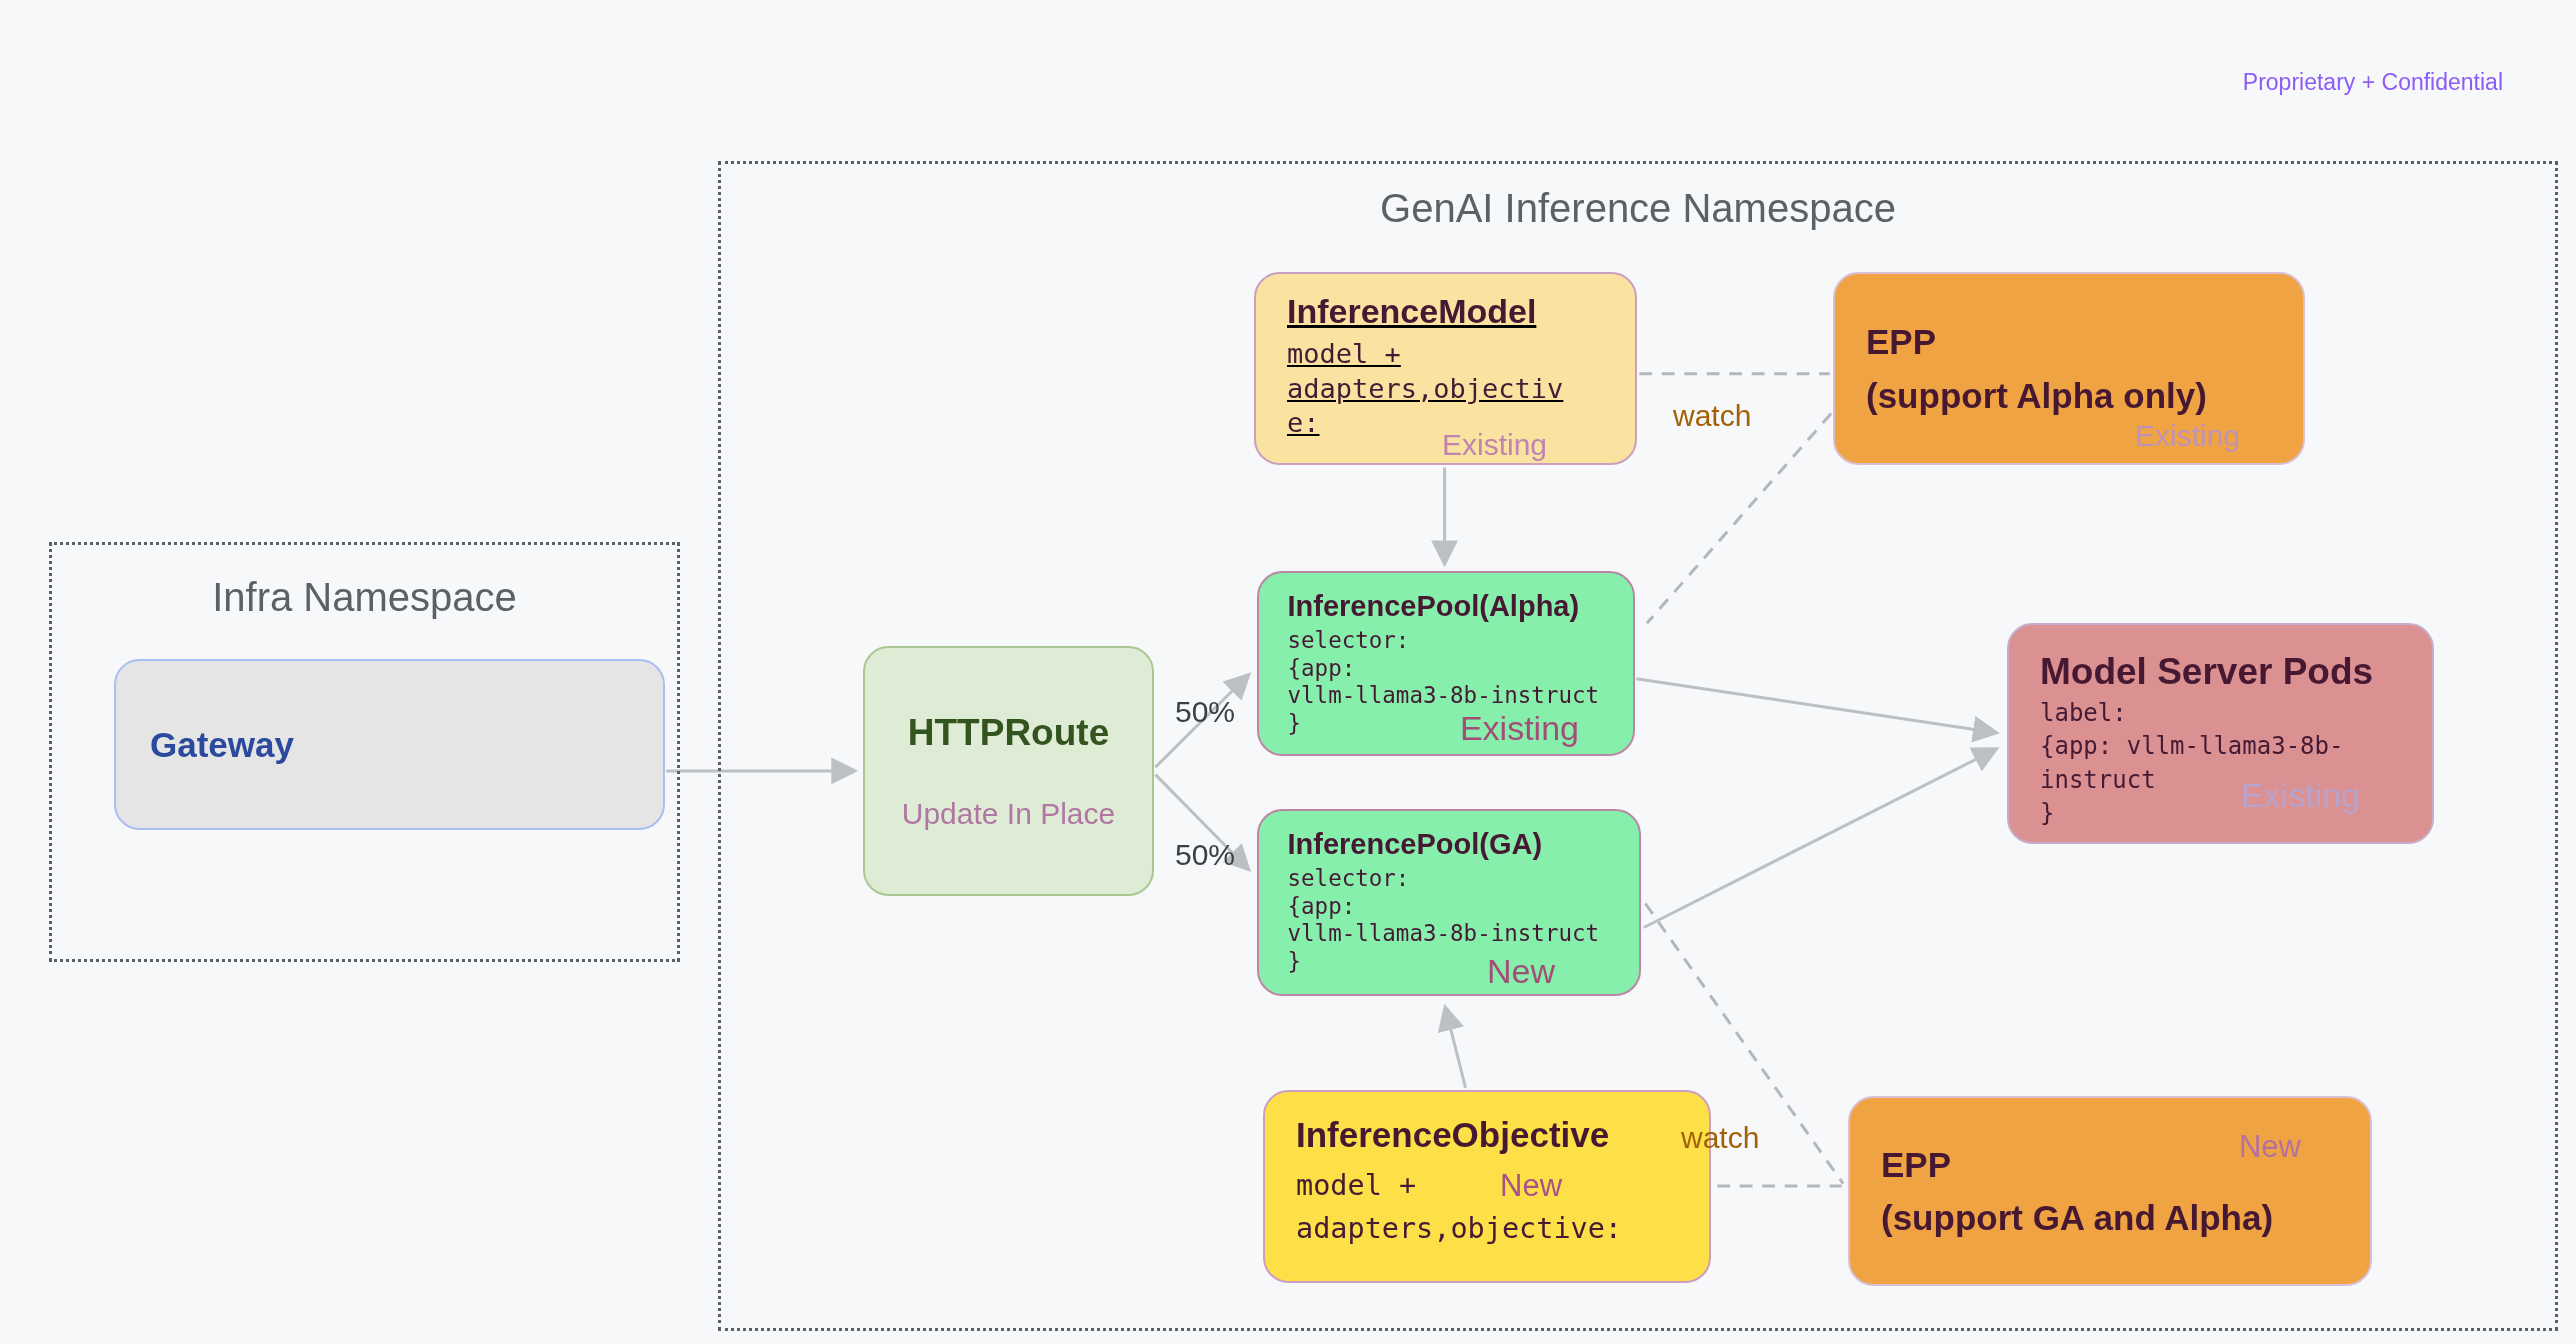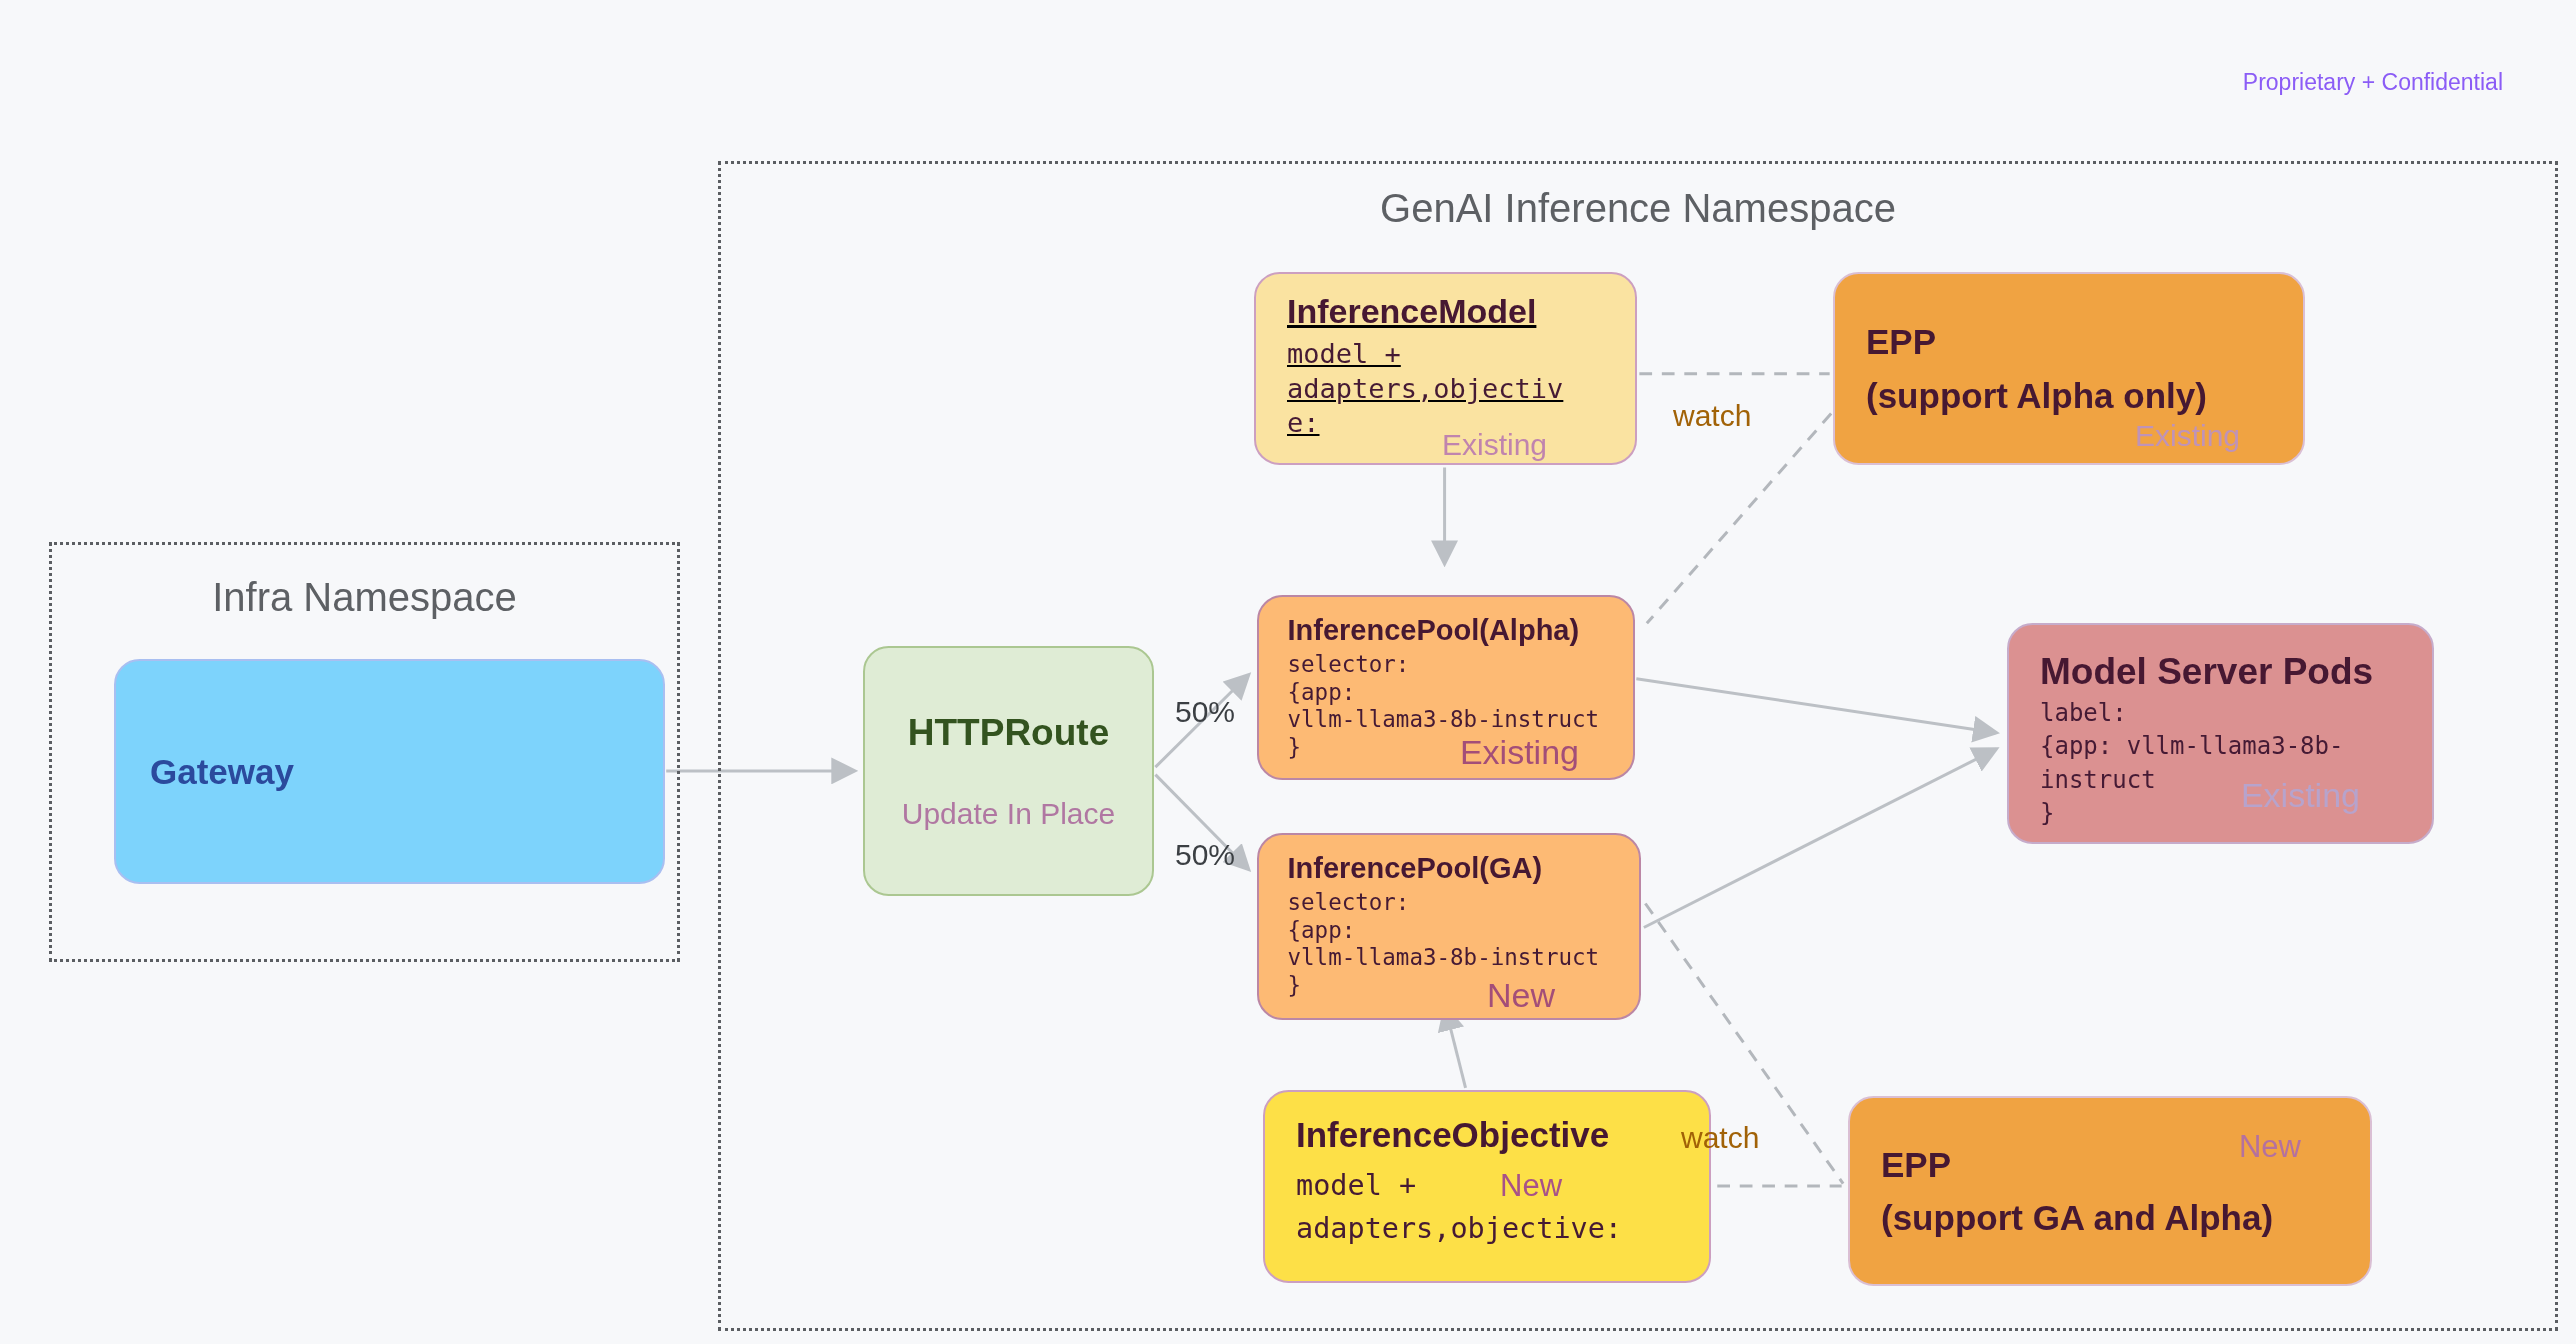--- a/index.html
+++ b/index.html
@@ -17,21 +17,21 @@
   .infra-box{left:49px;top:542px;width:631px;height:420px;}
   .ns-title{font-size:40px;color:#5d6064;text-align:center;}
   .genai-title{left:718px;top:186px;width:1840px;}
   .infra-title{left:49px;top:575px;width:631px;}
   
   .node{position:absolute;box-sizing:border-box;border-radius:25.5px;border:2.2px solid;}
   .node-title{font-weight:bold;color:#461832;}
   .code{font-family:"DejaVu Sans Mono",monospace;color:#451a34;}
   .status{position:absolute;}
   
-  .gateway{left:114px;top:659px;width:551px;height:225px;background:#7dd3fc;border-color:#a9bff1;
+  .gateway{left:114px;top:659px;width:551px;height:171px;background:#e5e5e5;border-color:#a9bff1;
     display:flex;align-items:center;padding-left:34px;}
   .gateway-label{font-size:35px;font-weight:bold;color:#2b4a9d;}
   
   .httproute{left:863px;top:646px;width:291px;height:250px;background:#dfecd5;border-color:#abc791;
     display:flex;flex-direction:column;align-items:center;justify-content:center;gap:43px;}
   .httproute-title{font-size:37px;font-weight:bold;color:#33531f;}
   .httproute-sub{font-size:30px;color:#b077a2;}
   
   .inference-model{left:1254px;top:272px;width:383px;height:193px;background:#fae3a1;border-color:#cc9fc0;
     padding:18px 0 0 31px;text-decoration:underline;}
@@ -40,21 +40,21 @@
   .model-status{font-size:30px;color:#c084ae;right:88px;bottom:1.5px;}
   
   .epp{background:#f0a342;border-color:#dabfd4;display:flex;flex-direction:column;justify-content:center;
     padding-left:31px;}
   .epp-alpha{left:1833px;top:272px;width:472px;height:193px;}
   .epp-ga{left:1848px;top:1096px;width:524px;height:190px;}
   .epp .node-title{font-size:35px;line-height:1.52;}
   .epp-alpha-status{font-size:30px;color:#bf93b8;right:63px;bottom:10.5px;}
   .epp-ga-status{font-size:31px;color:#b4719f;right:69px;top:31px;}
   
-  .pool{background:#fdba74;border-color:#bb87a5;padding:16.5px 0 0 28.5px;margin-top:24px;}
+  .pool{background:#86efac;border-color:#bb87a5;padding:16.5px 0 0 28.5px;}
   .pool-alpha{left:1257px;top:571px;width:378px;height:185px;}
   .pool-ga{left:1257px;top:809px;width:384px;height:187px;}
   .pool .node-title{font-size:29px;}
   .pool .code{font-size:22.5px;line-height:1.23;margin-top:4.5px;}
   .pool-status{font-size:34px;color:#a34e78;}
   .pool-alpha-status{right:54px;bottom:6px;}
   .pool-ga-status{right:84px;bottom:3px;}
   
   .pods{left:2007px;top:623px;width:427px;height:221px;background:#db9191;border-color:#c6accb;
     padding:25.5px 0 0 31px;}

